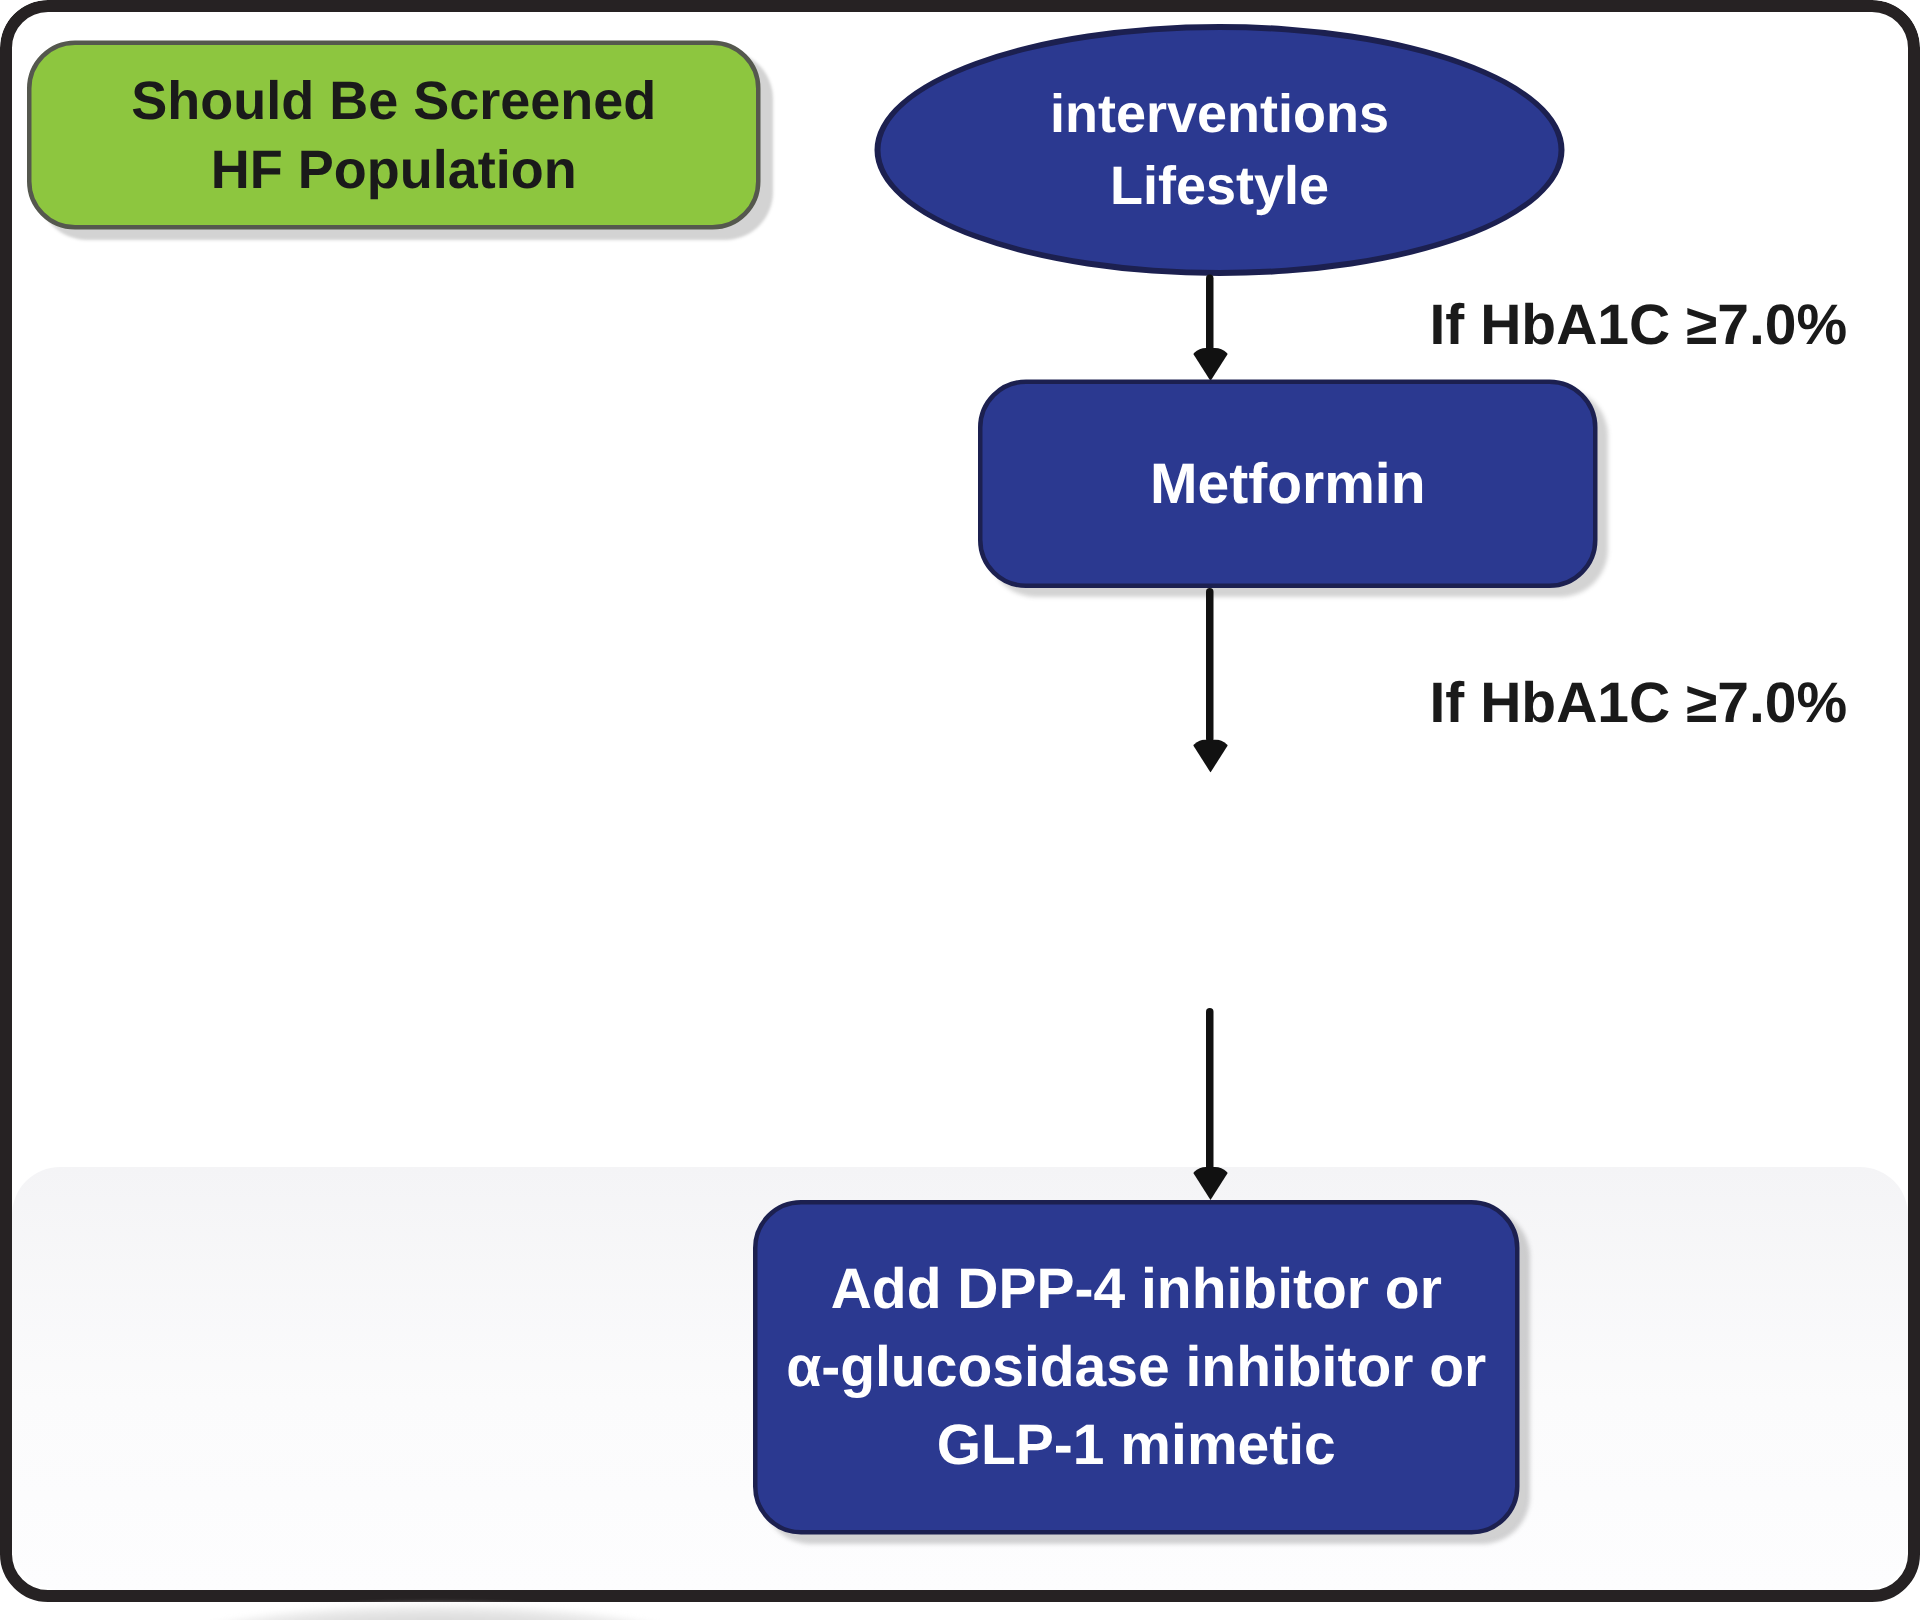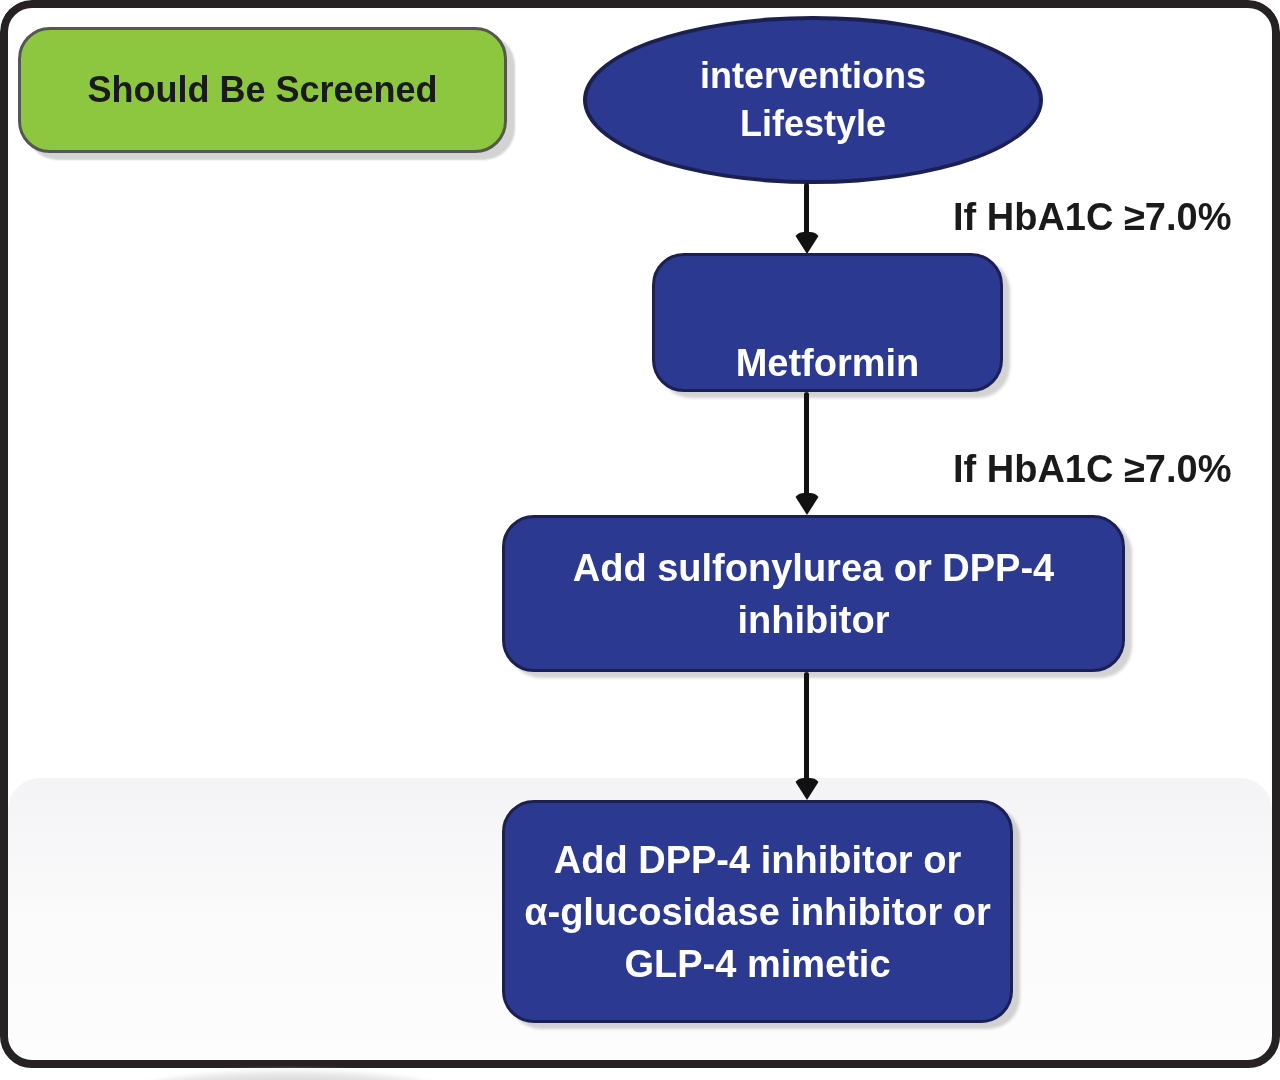--- a/index.html
+++ b/index.html
@@ -34,21 +34,21 @@
     box-shadow:8px 7px 2px rgba(80,80,80,0.25);}
 
   .ellipse{left:583px;top:16px;width:460px;height:168px;border-radius:50%;
     background:var(--blue-fill);border:4px solid var(--blue-border);
     color:var(--text-light);font-size:36px;line-height:48px;}
 
   .blue-box{background:var(--blue-fill);border:3px solid var(--blue-border);
     color:var(--text-light);font-size:38px;line-height:52px;
     box-shadow:7px 6px 3px rgba(80,80,80,0.25);}
 
-  .metformin{left:652px;top:253px;width:351px;height:139px;justify-content:flex-end;}
+  .metformin{left:652px;top:253px;width:413px;height:139px;}
   .step2{left:502px;top:515px;width:623px;height:157px;}
   .step3{left:502px;top:800px;width:511px;height:223px;}
 
   .arrow-line{position:absolute;left:804px;width:5px;background:var(--arrow-color);}
   .arrow-head{position:absolute;left:793px;width:0;height:0;
     border-left:14px solid transparent;border-right:14px solid transparent;
     border-top:22px solid var(--arrow-color);}
   .a1-line{top:183px;height:52px;}
   .a1-head{top:232px;}
   .a2-line{top:392px;height:103px;}
@@ -71,48 +71,45 @@
 <body>
 
 <div class="stage">
 
   <div class="frame"></div>
 
   <div class="band"></div>
 
   <div class="node green-box">
     <span>Should Be Screened</span>
+    <span>HF Population</span>
   </div>
 
   <div class="node ellipse">
     <span>interventions</span>
     <span>Lifestyle</span>
   </div>
 
   <div class="arrow-line a1-line"></div>
   <div class="arrow-head a1-head"></div>
   <div class="cond c1">If HbA1C ≥7.0%</div>
 
   <div class="node blue-box metformin">
     <span>Metformin</span>
   </div>
 
   <div class="arrow-line a2-line"></div>
   <div class="arrow-head a2-head"></div>
   <div class="cond c2">If HbA1C ≥7.0%</div>
 
-  <div class="node blue-box step2">
-    <span>Add sulfonylurea or DPP-4</span>
-    <span>inhibitor</span>
-  </div>
 
   <div class="arrow-line a3-line"></div>
   <div class="arrow-head a3-head"></div>
 
   <div class="node blue-box step3">
     <span>Add DPP-4 inhibitor or</span>
     <span>α-glucosidase inhibitor or</span>
-    <span>GLP-4 mimetic</span>
+    <span>GLP-1 mimetic</span>
   </div>
 
   <div class="curl-shadow"></div>
 
 </div>
 
 </body></html>

